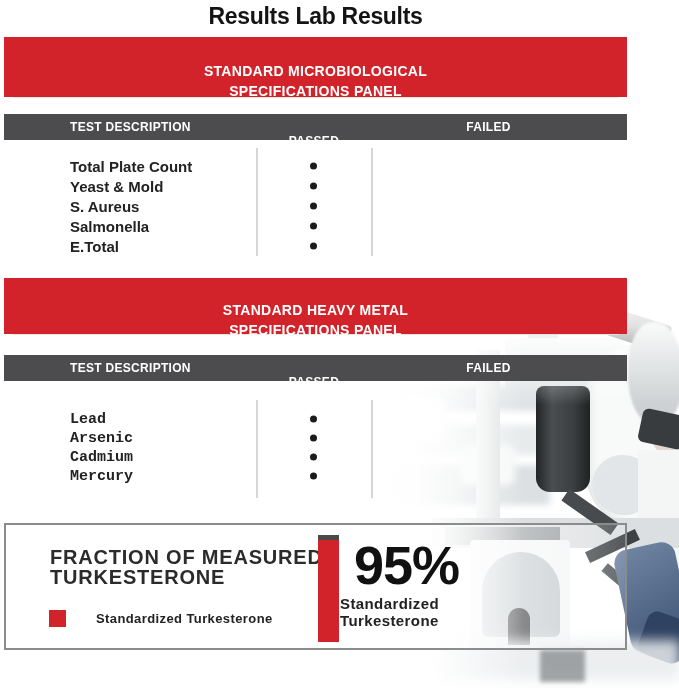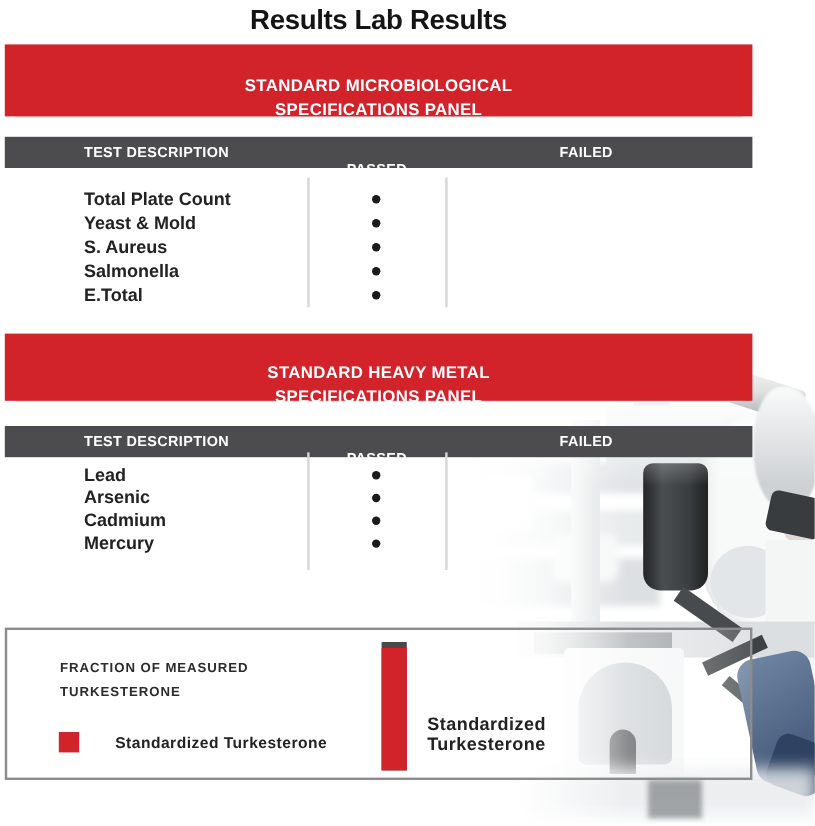--- a/index.html
+++ b/index.html
@@ -29,21 +29,21 @@
     font-weight:bold; font-size:12px; letter-spacing:0.3px; z-index:2;
   }
   .thead1{top:114px;}
   .thead2{top:355px;}
   .thead .c1{position:absolute; left:66px; top:0; line-height:26px;}
   .thead .c2{position:absolute; left:252px; width:116px; top:0; line-height:26px; text-align:center;margin-top:14px;}
   .thead .c3{position:absolute; left:357px; width:255px; top:0; line-height:26px; text-align:center;}
   
   .tbody{left:4px; width:623px; z-index:2;}
   .tbody1{top:148px; height:108px; padding-top:8px; box-sizing:border-box;}
-  .tbody2{top:377px; height:98px; padding-top:9px; box-sizing:border-box;}
+  .tbody2{top:400px; height:98px; padding-top:9px; box-sizing:border-box;font-family:Liberation Mono, monospace;}
   .vline{position:absolute; top:0; bottom:0; width:2px; background:#d6d6d6;}
   .vline.v1{left:252px;}
   .vline.v2{left:367px;}
   .trow{position:relative; height:20px;}
   .tbody2 .trow{height:19px;}
   .tname{
     position:absolute; left:66px; top:50%; transform:translateY(-50%);
     font-size:15px; font-weight:bold; color:#222; white-space:nowrap;
   }
   .dot{
@@ -51,34 +51,34 @@
     width:7px; height:7px; border-radius:50%; background:#1b1b1b; display:none;
   }
   .dot.passed{left:306px; display:block;}
   
   .card{
     left:4px; top:523px; width:623px; height:127px; box-sizing:border-box;
     border:2px solid #8c8c8c; z-index:2;
     background:linear-gradient(90deg,#fff 0%,#fff 52%,rgba(255,255,255,0.6) 76%,rgba(255,255,255,0.12) 100%);
   }
   .card-heading{
-    position:absolute; left:44px; top:22px; font-size:11px; font-weight:bold;
+    position:absolute; left:44px; top:22px; font-size:20px; font-weight:bold;
     color:#2b2b2b; letter-spacing:0.8px; line-height:20px;
   }
   .legend{position:absolute; left:43px; top:84px; height:18px; display:flex; align-items:center;text-align:center;}
   .swatch{width:17px; height:17px; background:#D2232A; display:inline-block;}
   .legend-label{font-size:13px; font-weight:bold; color:#232323; letter-spacing:0.4px; margin-left:30px; white-space:nowrap;}
   .fbar{position:absolute; left:312px; top:10px; width:21px; height:107px; background:#4A4A4A;}
   .fbar .fill{position:absolute; left:0; bottom:0; width:100%; background:#D2232A;}
   .big-value{
     position:absolute; left:348px; top:12px; font-size:54px; font-weight:bold;
     color:#111; letter-spacing:-1px; line-height:56px;
   }
   .value-label{
-    position:absolute; left:350px; top:70px; font-size:15px; font-weight:bold;
+    position:absolute; left:334px; top:70px; font-size:15px; font-weight:bold;
     color:#222; line-height:17px; letter-spacing:0.4px;
   }
   
   .photo{left:380px; top:295px; width:299px; height:393px; overflow:hidden; z-index:1;}
   .photo div{position:absolute;}
   .ph-toptube{left:148px; top:1px; width:30px; height:49px; background:#c6cbce;}
   .ph-head{left:125px; top:43px; width:120px; height:54px; border-radius:6px;
     background:linear-gradient(180deg,#f4f6f6,#dfe3e5);}
   .ph-eyepiece{left:218px; top:20px; width:72px; height:28px; background:#2e3234;
     transform:rotate(18deg); border-radius:4px;}
@@ -241,19 +241,20 @@
       <div>FRACTION OF MEASURED</div>
       <div>TURKESTERONE</div>
     </div>
     <div class="legend">
       <span class="swatch"></span>
       <span class="legend-label">Standardized Turkesterone</span>
     </div>
     <div class="fbar">
       <div class="fill" style="height: 95%;"></div>
     </div>
+    <div class="big-value">95%</div>
     <div class="value-label">
       <div>Standardized</div>
       <div>Turkesterone</div>
     </div>
   </div>
 
 </div>
 
 </body></html>

